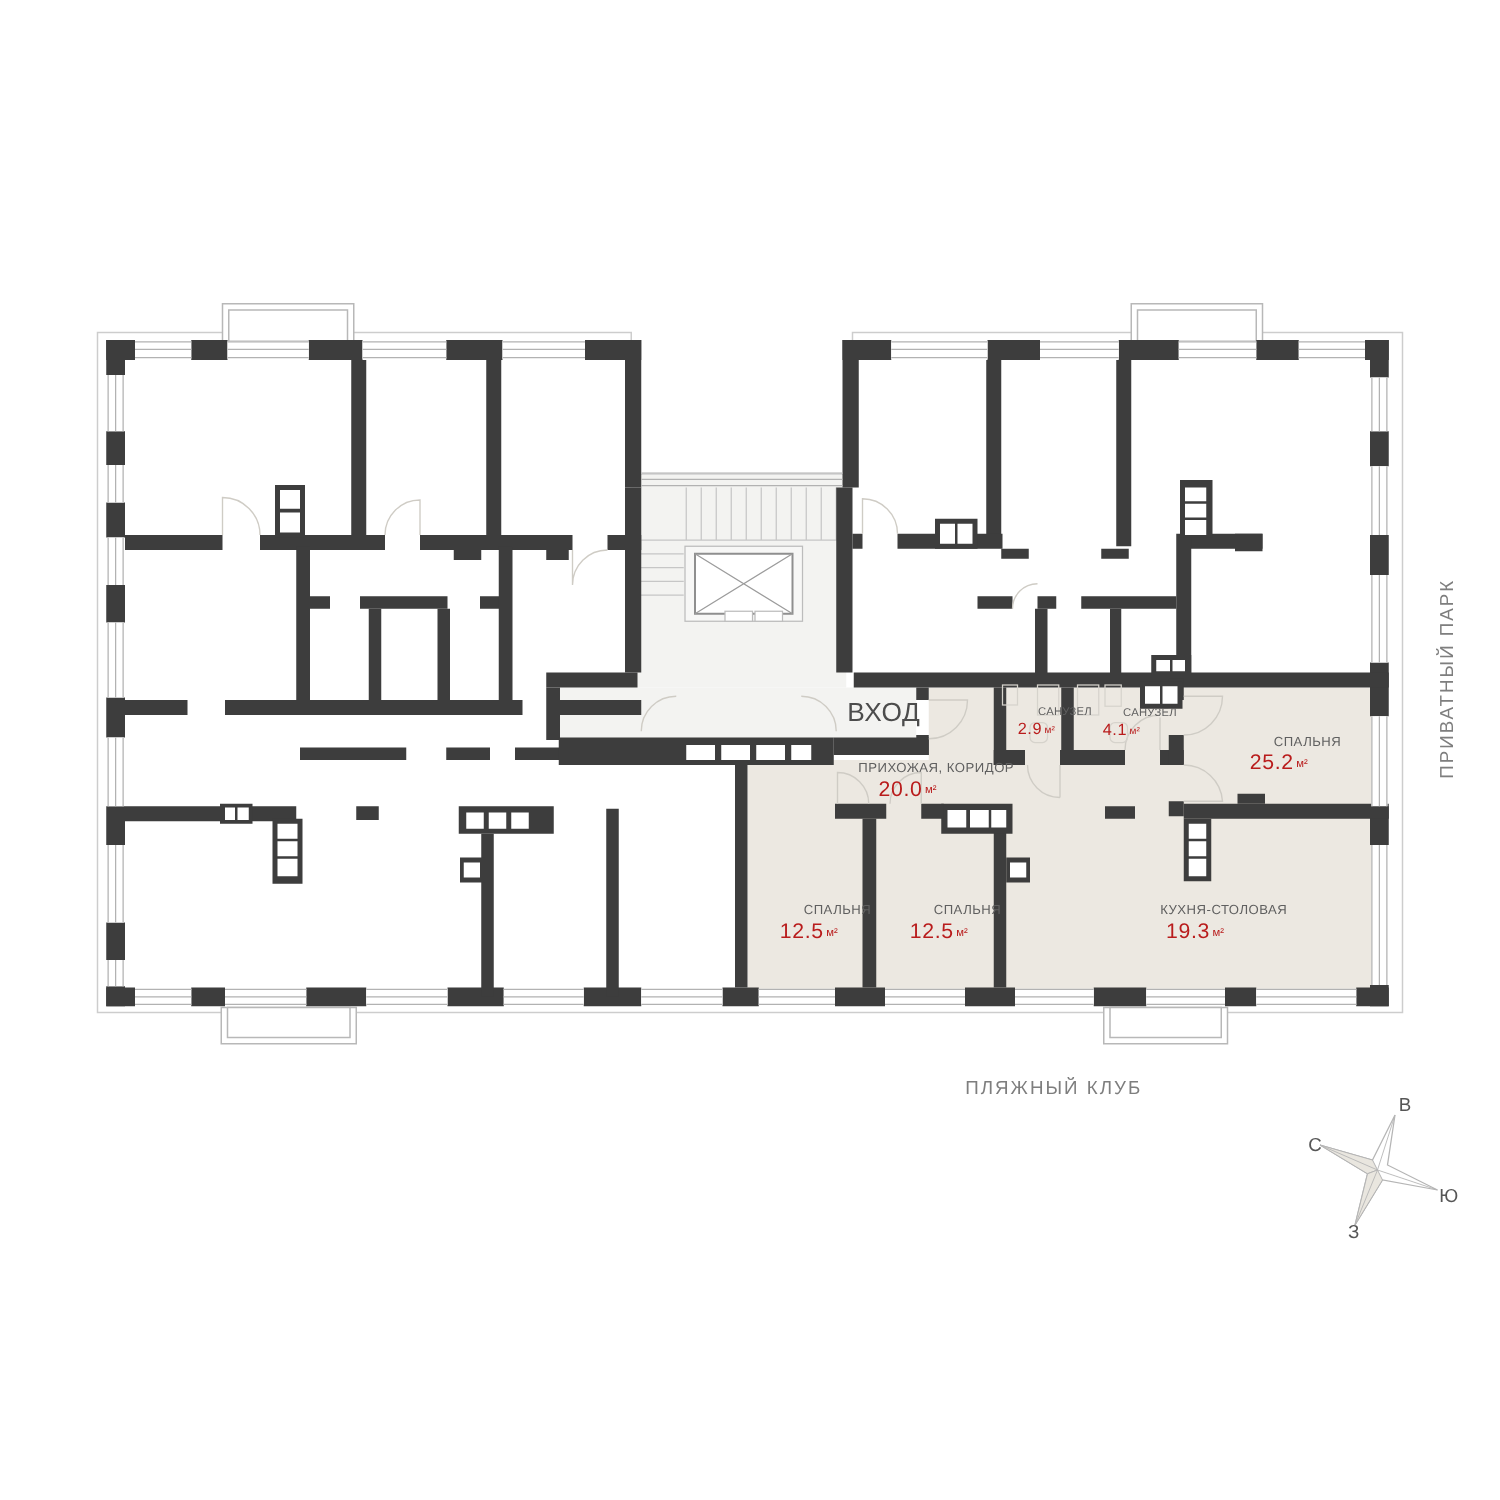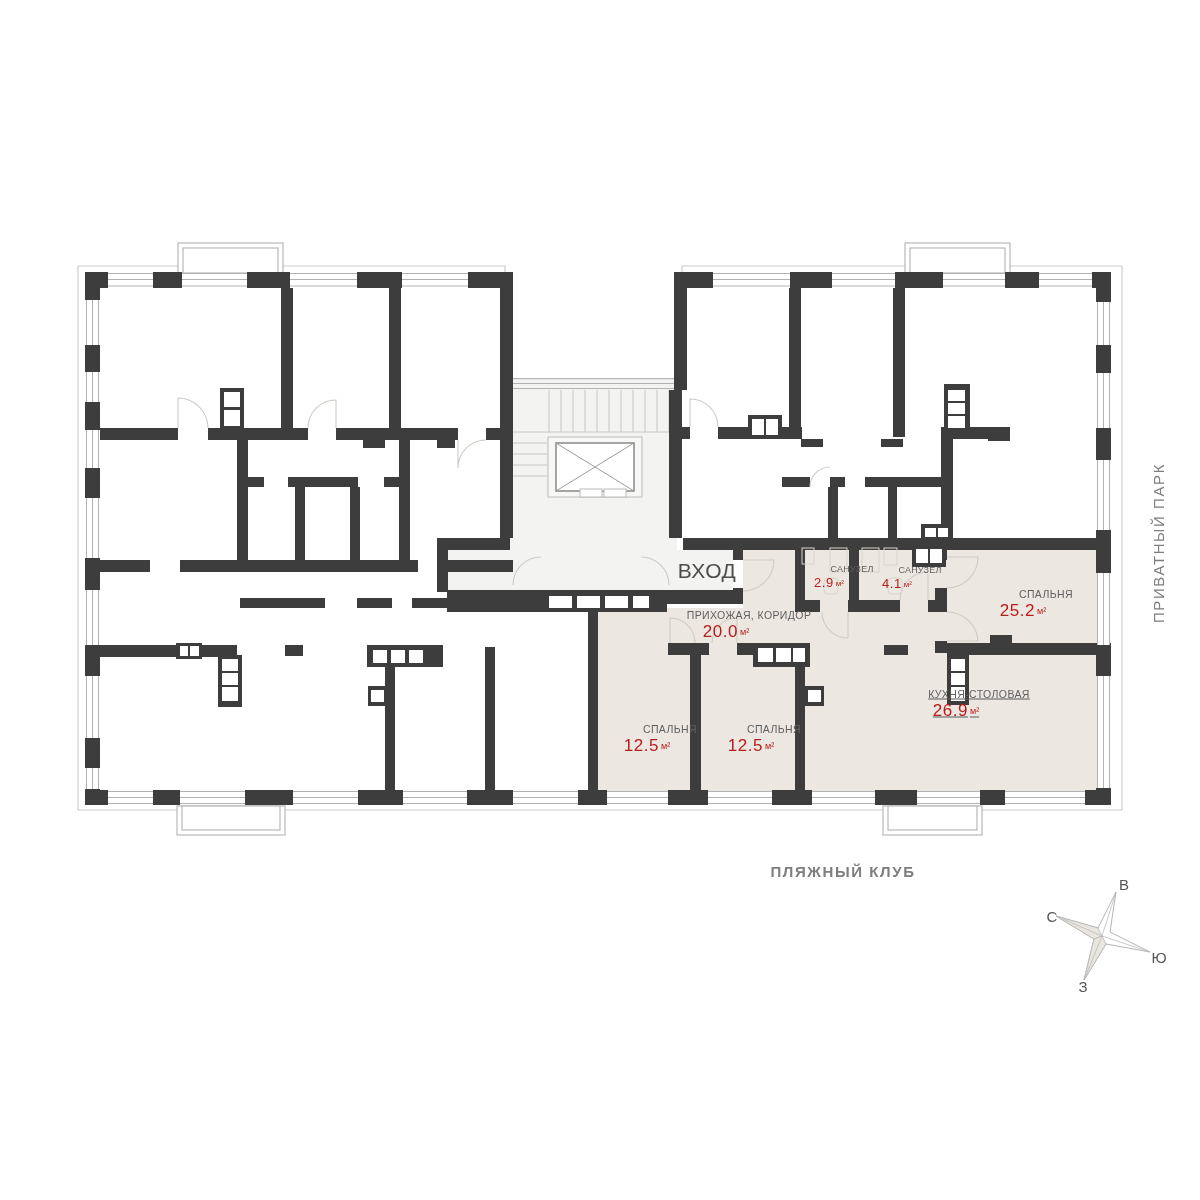--- a/index.html
+++ b/index.html
@@ -410,25 +410,25 @@
   <div class="lbl" style="left:647px;top:739px;">
     <div class="room-name">СПАЛЬНЯ</div>
     <div class="room-area"><span>12.5</span><span class="unit">м²</span></div>
   </div>
 
   <div class="lbl" style="left:751px;top:739px;">
     <div class="room-name">СПАЛЬНЯ</div>
     <div class="room-area"><span>12.5</span><span class="unit">м²</span></div>
   </div>
 
-  <div class="lbl" style="left:956px;top:704px;text-decoration:underline;">
+  <div class="lbl" style="left:956px;top:739px;">
     <div class="room-name">КУХНЯ-СТОЛОВАЯ</div>
-    <div class="room-area"><span>26.9</span><span class="unit">м²</span></div>
+    <div class="room-area"><span>19.3</span><span class="unit">м²</span></div>
   </div>
 
   <div class="lbl context-label vertical" style="left:1158px;top:543px;">ПРИВАТНЫЙ ПАРК</div>
-  <div class="lbl context-label" style="left:843px;top:871px;font-weight:bold;">ПЛЯЖНЫЙ КЛУБ</div>
+  <div class="lbl context-label" style="left:843px;top:871px;">ПЛЯЖНЫЙ КЛУБ</div>
 
   <div class="lbl compass-letter" style="left:1124px;top:884px;">В</div>
   <div class="lbl compass-letter" style="left:1052px;top:916px;">С</div>
   <div class="lbl compass-letter" style="left:1159px;top:957px;">Ю</div>
   <div class="lbl compass-letter" style="left:1083px;top:986px;">З</div>
 </div>
 
 </body></html>

